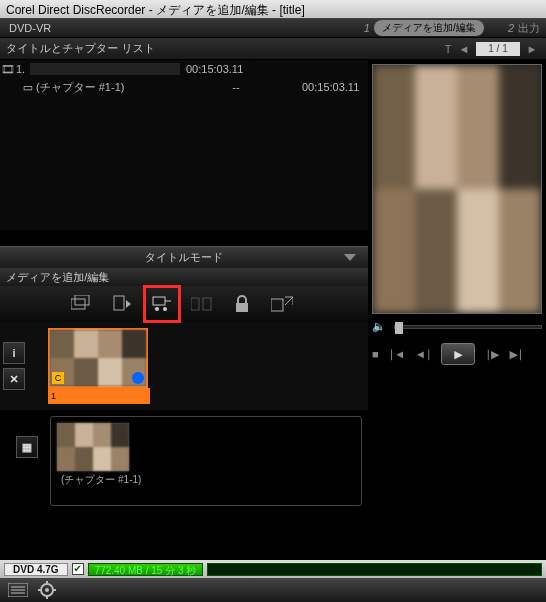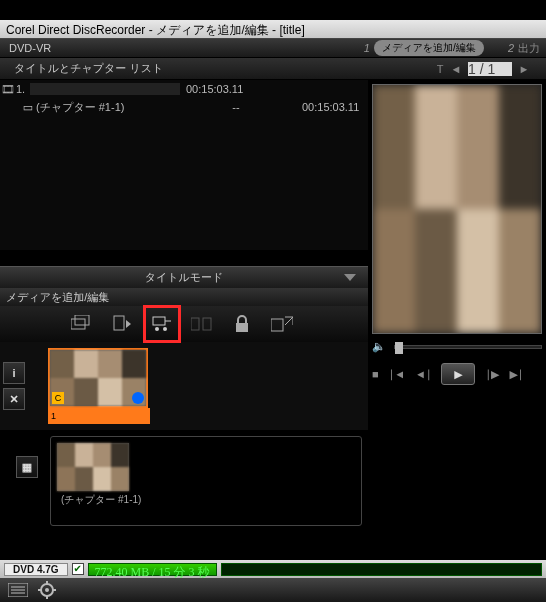--- a/index.html
+++ b/index.html
@@ -10,48 +10,47 @@
     font-size: 11px;
     color: #ccc;
     overflow: hidden;
   }
   .titlebar {
     height: 18px;
     background: linear-gradient(#e8e8e8,#c8c8c8);
     color: #000;
     padding: 2px 6px;
     font-size: 12px;
-    margin-top: 20px;
   }
   .row-header {
     height: 20px;
     background: linear-gradient(#383838,#1a1a1a);
     display: flex; align-items: center;
     padding: 0 6px;
     border-top:1px solid #444;
     border-bottom:1px solid #000;
   }
   .steps { margin-left:auto; display:flex; gap:4px; align-items:center; }
   .step-tag {
     background:#888; color:#000;
     padding:1px 8px; border-radius:8px;
     font-size:10px;
   }
   .step-num { color:#999; font-style:italic; }
   .subheader {
     height: 22px; display:flex; align-items:center;
     background: linear-gradient(#303030,#181818);
-    padding:0 14px;
+    padding:0 6px;
     border-bottom:1px solid #000;
   }
   .subheader .spacer{flex:1;}
   .pager {
     width:44px; height:14px;
-    background:#ddd; color:#444; 
-    font-size:14px; line-height:14px;
+    background:#ddd; color:#444; text-align:center;
+    font-size:10px; line-height:14px;
     margin:16px 4px;
   }
   .mini-btn { width:16px;height:16px; color:#888; text-align:center; line-height:16px;}
   .main { display:flex; }
   .left { width:370px; }
   .right { flex:1; padding:4px; }
   .grid-header {
     display:flex;
     background:linear-gradient(#333,#1c1c1c);
     height:20px; align-items:center;
@@ -178,23 +177,22 @@
   .disk-row{
     height:18px;
     background:linear-gradient(#ddd,#bbb);
     display:flex;align-items:center;font-size:10px;color:#111;
     padding:0 4px;gap:4px;
   }
   .disk-tag{background:#eee;border:1px solid #888;padding:0 8px;font-weight:bold;}
   .disk-chk{width:12px;height:12px;background:#fff;border:1px solid #444;color:#060;text-align:center;line-height:10px;font-size:10px;}
   .usage{
     height:13px;background:#020;border:1px solid #050;
-    color:#5f5;font-size:12px;padding:0 6px;
+    color:#5f5;font-size:10px;padding:0 6px;
     flex-grow:0;
-    font-family:Liberation Serif, serif;
   }
   .usage-filled{
     background:linear-gradient(#3c0,#190);
     padding:0 6px;
   }
   .footer{
     height:24px;
     background:linear-gradient(#444,#181818);
     display:flex;align-items:center;gap:10px;padding:0 8px;color:#bbb;
   }

